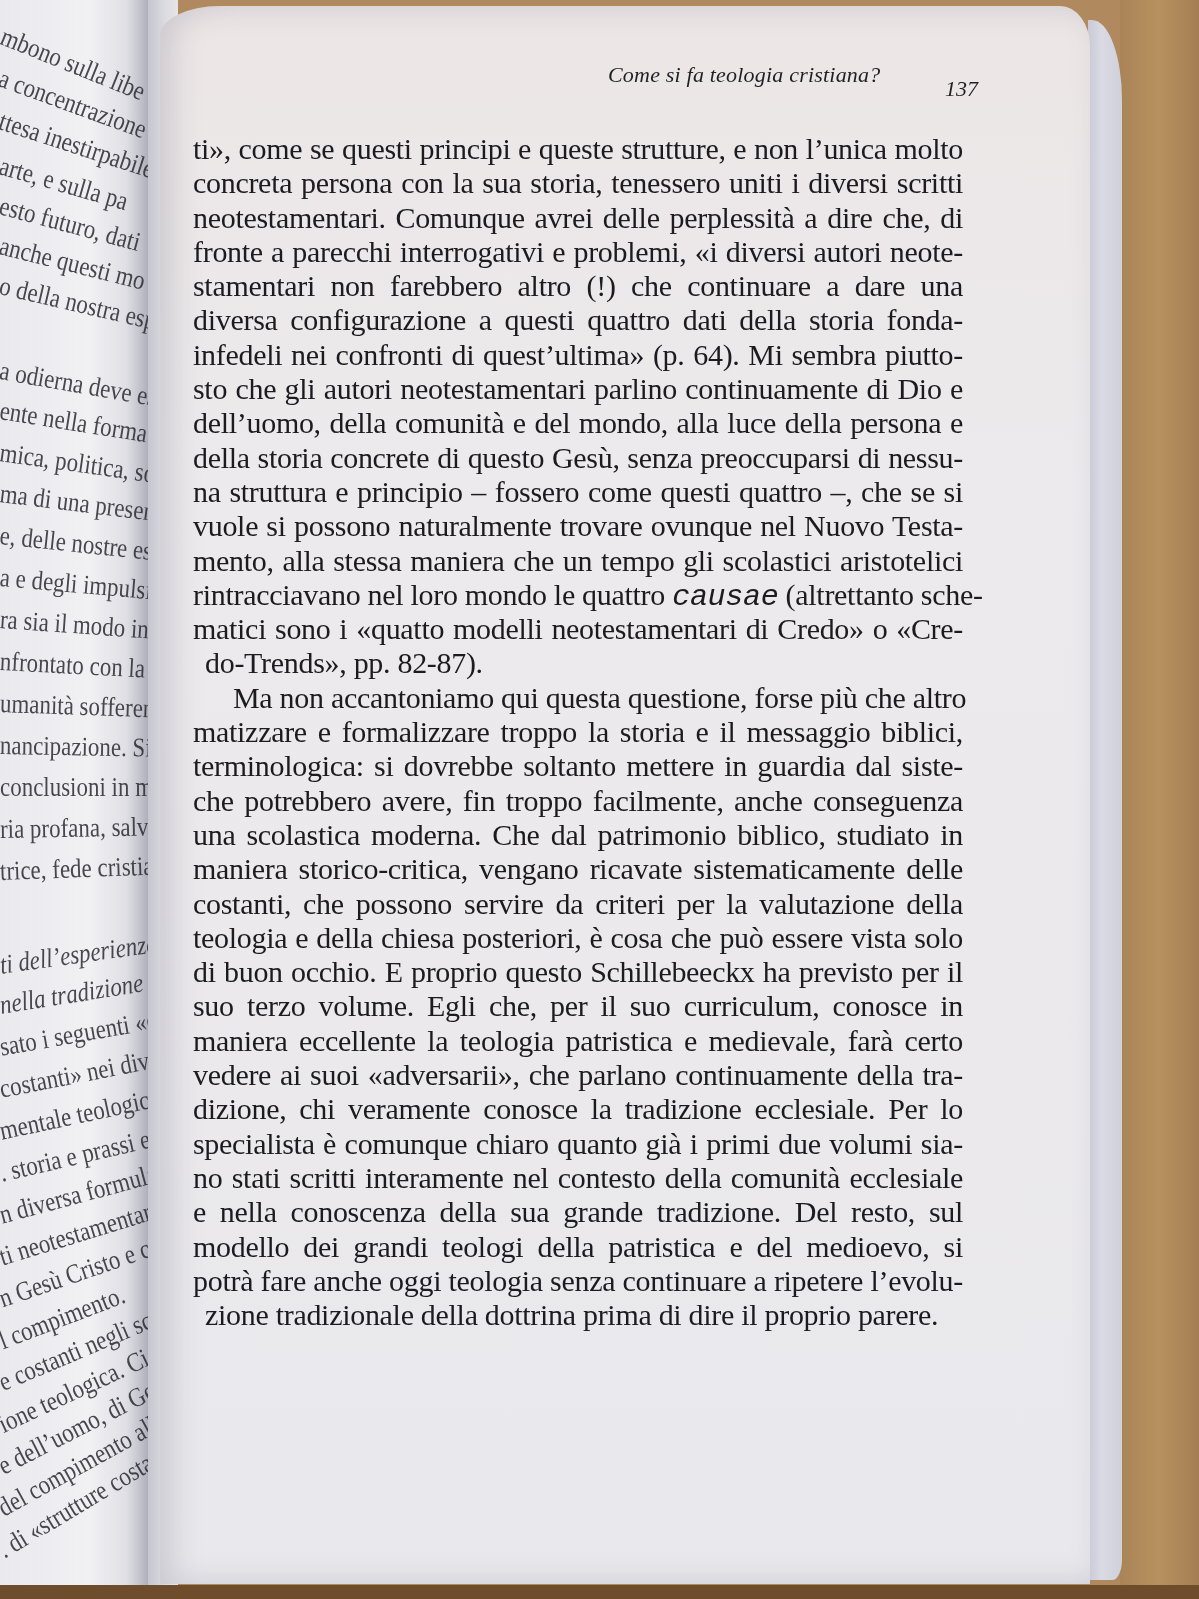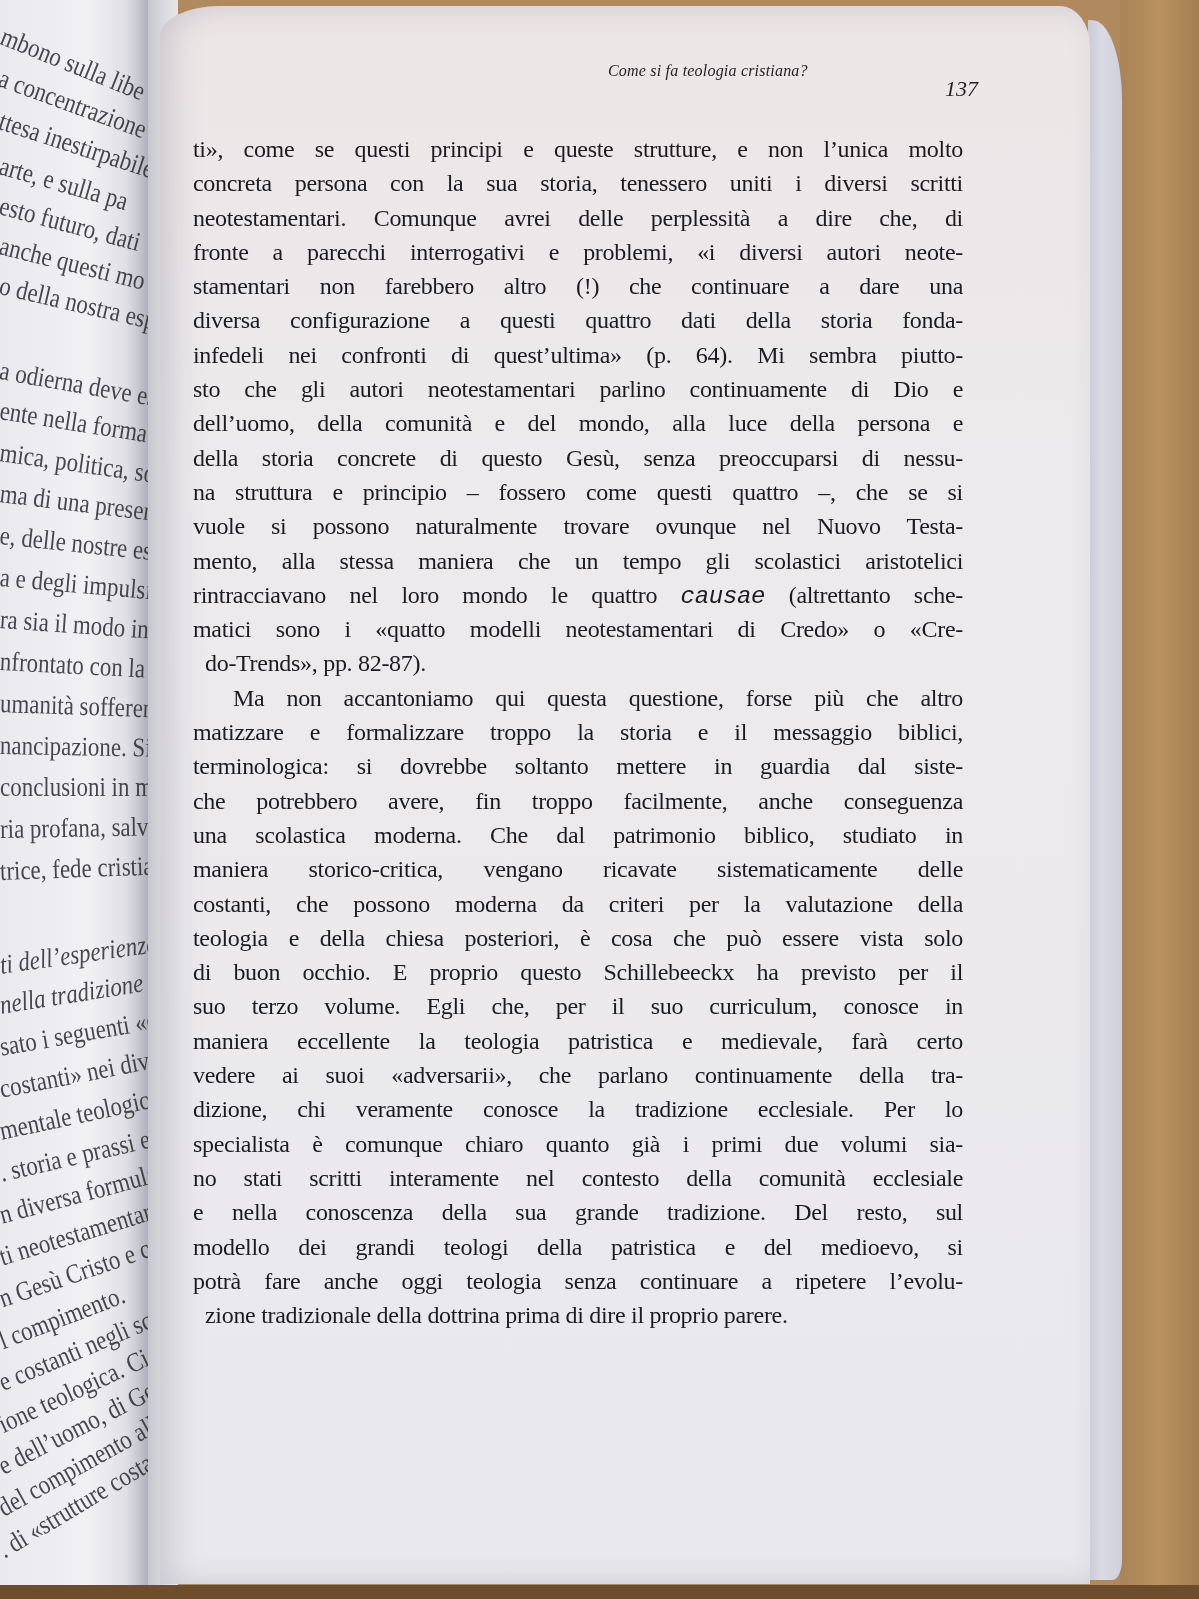--- a/index.html
+++ b/index.html
@@ -76,41 +76,41 @@
       width: 34px; height: 1560px;
       background: linear-gradient(90deg, #c9cad6 0%, #d9dae3 40%, #cfd0da 100%);
       border-top-right-radius: 30px 80px;
       border-bottom-right-radius: 10px 20px;
     }
 
     .running-head {
       position: absolute;
       left: 608px; top: 62px;
       font-style: italic;
-      font-size: 16px;
+      font-size: 22px;
       color: #1f1f24;
       letter-spacing: 0.2px;
     }
     .page-number {
       position: absolute;
       left: 945px; top: 76px;
       font-size: 22px;
       color: #1f1f24;
       font-style: italic;
     }
 
     .text-block {
       position: absolute;
       left: 193px; top: 132px;
       width: 770px;
     }
     .text-line {
       display: block;
       white-space: nowrap;
-      font-size: 24px;
+      font-size: 30px;
       line-height: 34.3px;
       height: 34.3px;
       color: #1b1b20;
       text-align: justify;
       text-align-last: justify;
       letter-spacing: -0.3px;
     }
     .text-line.last { text-align-last: left; margin-left: 12px; }
     .text-line.indent { padding-left: 40px; box-sizing: border-box; }
     .text-line em { font-style: italic; font-family: Liberation Mono, monospace; }
@@ -184,21 +184,21 @@
     <span class="text-line">mento, alla stessa maniera che un tempo gli scolastici aristotelici</span>
     <span class="text-line"><span>rintracciavano nel loro mondo le quattro </span><em>causae</em><span> (altrettanto sche-</span></span>
     <span class="text-line">matici sono i «quatto modelli neotestamentari di Credo» o «Cre-</span>
     <span class="text-line last">do-Trends», pp. 82-87).</span>
     <span class="text-line indent">Ma non accantoniamo qui questa questione, forse più che altro</span>
     <span class="text-line">matizzare e formalizzare troppo la storia e il messaggio biblici,</span>
     <span class="text-line">terminologica: si dovrebbe soltanto mettere in guardia dal siste-</span>
     <span class="text-line">che potrebbero avere, fin troppo facilmente, anche conseguenza</span>
     <span class="text-line">una scolastica moderna. Che dal patrimonio biblico, studiato in</span>
     <span class="text-line">maniera storico-critica, vengano ricavate sistematicamente delle</span>
-    <span class="text-line">costanti, che possono moderna da criteri per la valutazione della</span>
+    <span class="text-line">costanti, che possono servire da criteri per la valutazione della</span>
     <span class="text-line">teologia e della chiesa posteriori, è cosa che può essere vista solo</span>
     <span class="text-line">di buon occhio. E proprio questo Schillebeeckx ha previsto per il</span>
     <span class="text-line">suo terzo volume. Egli che, per il suo curriculum, conosce in</span>
     <span class="text-line">maniera eccellente la teologia patristica e medievale, farà certo</span>
     <span class="text-line">vedere ai suoi «adversarii», che parlano continuamente della tra-</span>
     <span class="text-line">dizione, chi veramente conosce la tradizione ecclesiale. Per lo</span>
     <span class="text-line">specialista è comunque chiaro quanto già i primi due volumi sia-</span>
     <span class="text-line">no stati scritti interamente nel contesto della comunità ecclesiale</span>
     <span class="text-line">e nella conoscenza della sua grande tradizione. Del resto, sul</span>
     <span class="text-line">modello dei grandi teologi della patristica e del medioevo, si</span>

